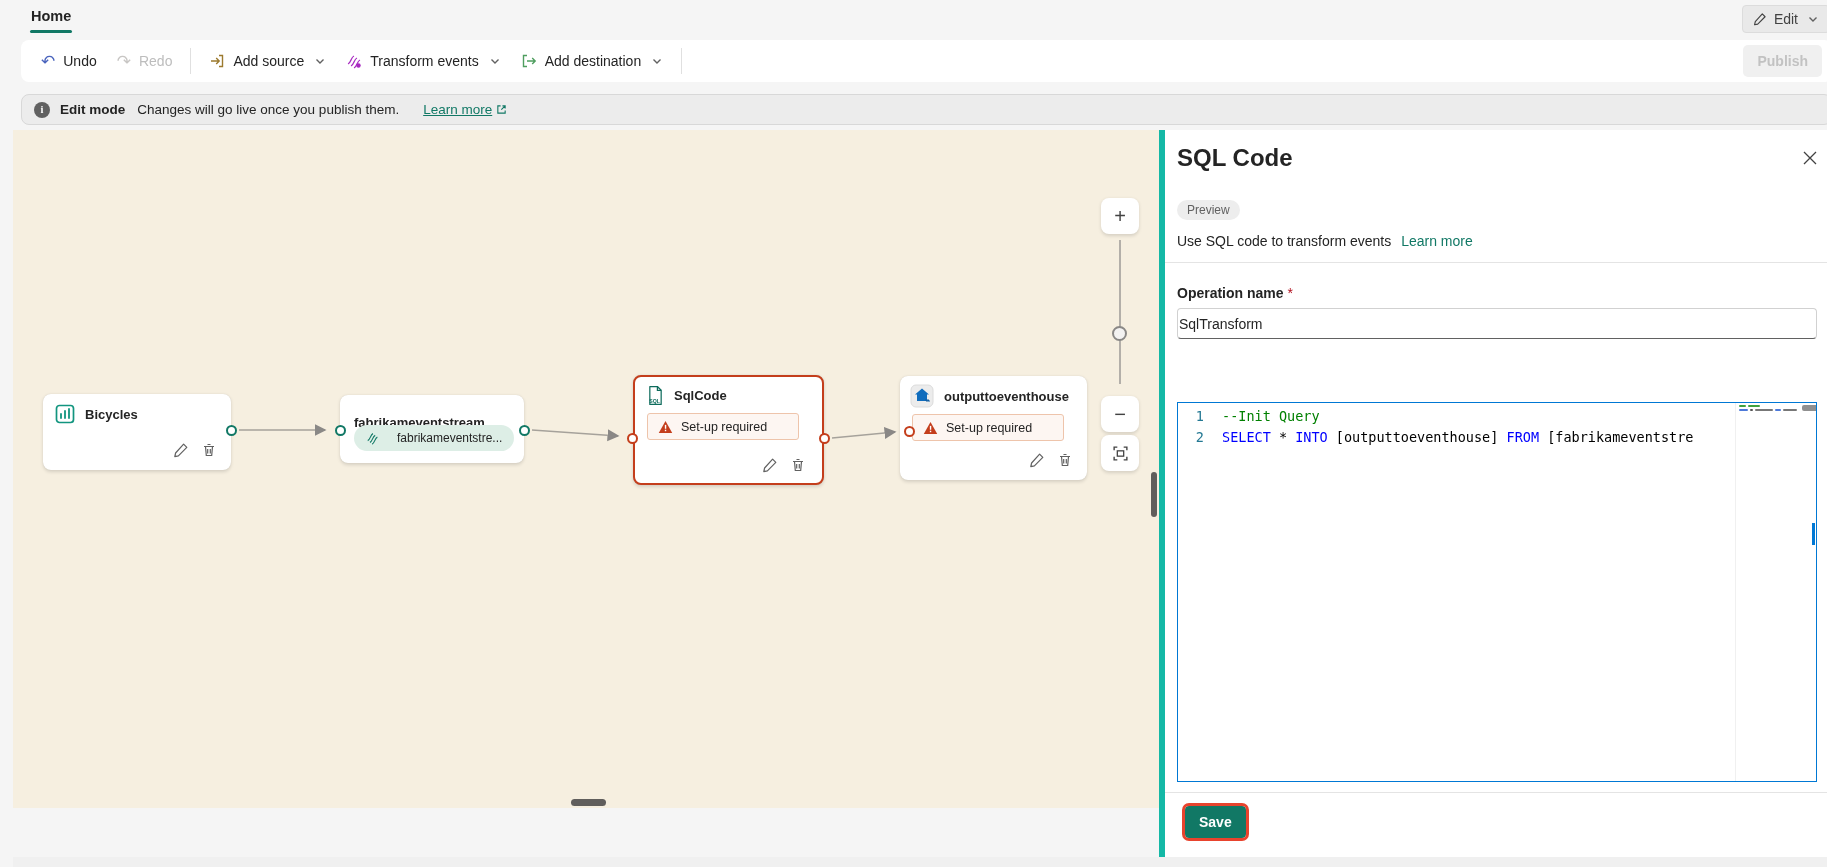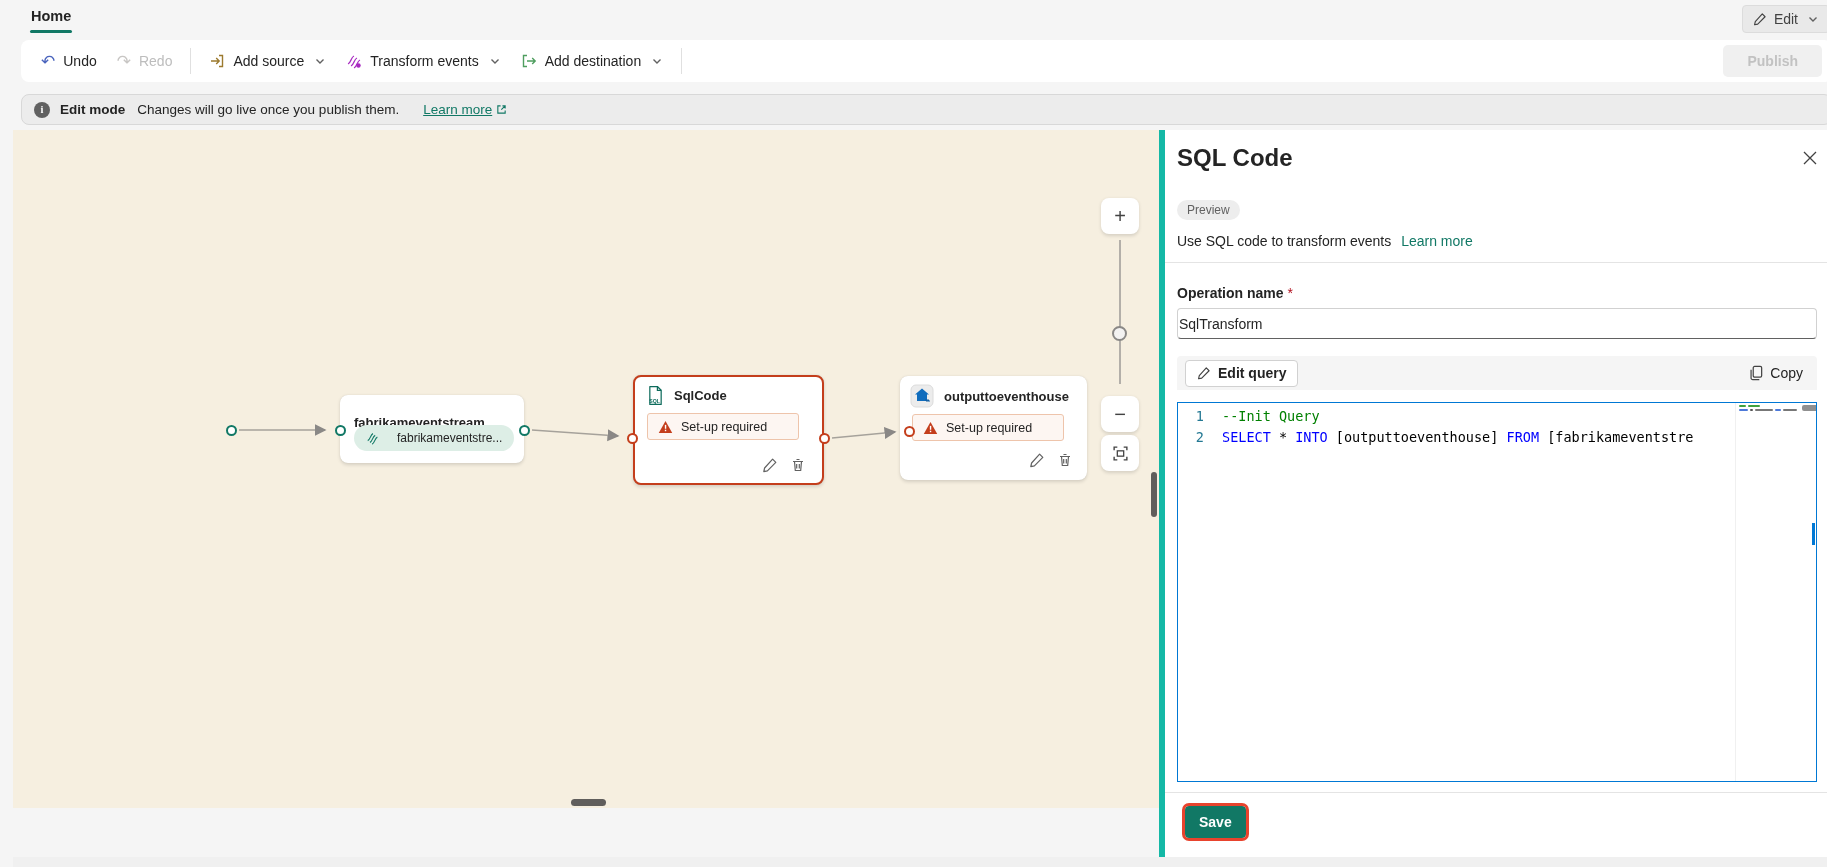--- a/index.html
+++ b/index.html
@@ -22,21 +22,21 @@
   
   .toolbar { position:absolute; left:8px; top:40px; width:1811px; height:42px; background:#ffffff; border-radius:8px;
     display:flex; align-items:center; padding:0 10px; }
   .tb-btn { display:flex; align-items:center; gap:8px; height:32px; padding:0 10px; border-radius:4px; color:#242424; cursor:pointer; background:transparent; border:none; font-size:14px; }
   .tb-btn.disabled { color:#bdbdbd; cursor:default; }
   .tb-divider { width:1px; height:26px; background:#e0e0e0; margin:0 8px; }
   .glyph-icon { font-size:17px; line-height:1; }
   .undo-glyph { color:#4a64bd; }
   .redo-glyph { color:#c8c6c4; }
   .chev { margin-left:2px; display:flex; }
-  .publish-btn { position:absolute; right:10px; top:5px; height:32px; padding:0 24px; background:#f0f0f0; color:#c2c2c2;
+  .publish-btn { position:absolute; right:10px; top:5px; height:32px; padding:0 14px; background:#f0f0f0; color:#c2c2c2;
     border:none; border-radius:5px; font-weight:700; font-size:14px; cursor:default; }
 
   
   .banner { position:absolute; left:8px; top:94px; width:1811px; height:31px; background:#ececec; border:1px solid #d8d8d8;
     border-radius:8px; display:flex; align-items:center; gap:10px; padding:0 12px; font-size:13.5px; }
   .info-ic { width:16px; height:16px; border-radius:50%; background:#616161; color:#fff; font-size:10.5px; font-weight:700;
     font-family:"Liberation Serif", serif; display:flex; align-items:center; justify-content:center; }
   .banner b { font-weight:700; margin-right:2px; }
   .banner-link { color:#117865; text-decoration:underline; margin-left:14px; display:flex; align-items:center; gap:4px; cursor:pointer; }
 
@@ -207,20 +207,37 @@
       <defs>
         <marker id="arrow" markerWidth="9" markerHeight="9" refX="7" refY="4" orient="auto">
           <path d="M0,0 L8,4 L0,8 z" fill="#8a8886"></path>
         </marker>
       </defs>
       <line x1="226" y1="300" x2="312" y2="300" stroke="#a6a29b" stroke-width="1.5" marker-end="url(#arrow)"></line>
       <line x1="519" y1="300" x2="605" y2="306" stroke="#a6a29b" stroke-width="1.5" marker-end="url(#arrow)"></line>
       <line x1="819" y1="308" x2="882" y2="302" stroke="#a6a29b" stroke-width="1.5" marker-end="url(#arrow)"></line>
     </svg>
 
+    <div class="node" style="left:30px; top:264px; width:188px; height:76px;">
+      <div class="title-row">
+        <svg width="20" height="20" viewBox="0 0 20 20">
+          <rect x="1.5" y="1.5" width="17" height="17" rx="3" fill="none" stroke="#12957f" stroke-width="1.7"></rect>
+          <path d="M6 14V10M10 14V7M14 14V5" stroke="#12957f" stroke-width="1.8" stroke-linecap="round"></path>
+        </svg>
+        <span class="title">Bicycles</span>
+      </div>
+      <div class="node-actions" style="right:14px; top:48px;">
+        <svg width="16" height="16" viewBox="0 0 16 16">
+            <path d="M10.6 2.2l3.2 3.2L5.4 13.8 1.8 14.6 2.6 11 10.6 2.2z" fill="none" stroke="#616161" stroke-width="1.2" stroke-linejoin="round"></path>
+          </svg>
+        <svg width="16" height="16" viewBox="0 0 16 16">
+            <path d="M3 4.5h10M6.5 2.5h3M4.5 4.5l.8 9h5.4l.8-9M6.7 7v4.5M9.3 7v4.5" fill="none" stroke="#616161" stroke-width="1.2"></path>
+          </svg>
+      </div>
+    </div>
     <div class="port" style="left:213px; top:295px;"></div>
 
     <div class="node" style="left:327px; top:265px; width:184px; height:68px;">
       <div class="title-row" style="top:20px; left:14px;">
         <span class="title">fabrikameventstream</span>
       </div>
       <div class="stream-pill" style="top:30px;">
         <svg width="14" height="14" viewBox="0 0 16 16">
           <path d="M2 11c3-1 3-7 6-8M4.5 13c3-1 3-7 6-8M7 15c3-1 3-7 6-8" fill="none" stroke="#117865" stroke-width="1.3"></path>
         </svg>
@@ -319,35 +336,20 @@
       <span>Use SQL code to transform events</span>
       <a>Learn more</a>
     </div>
     <div class="panel-divider"></div>
 
     <div class="field-label">
       <span>Operation name</span><span class="req">*</span>
     </div>
     <input class="op-input" value="SqlTransform" style="">
 
-    <div class="query-toolbar">
-      <button class="editquery-btn">
-        <svg width="14" height="14" viewBox="0 0 16 16">
-            <path d="M10.6 2.2l3.2 3.2L5.4 13.8 1.8 14.6 2.6 11 10.6 2.2z" fill="none" stroke="#424242" stroke-width="1.3" stroke-linejoin="round"></path>
-          </svg>
-        <span>Edit query</span>
-      </button>
-      <button class="copy-btn">
-        <svg width="15" height="16" viewBox="0 0 16 17">
-          <rect x="4.5" y="1.5" width="9" height="11.5" rx="1.5" fill="none" stroke="#424242" stroke-width="1.3"></rect>
-          <path d="M11 15.5H4A1.8 1.8 0 0 1 2.2 13.7V5" fill="none" stroke="#424242" stroke-width="1.3"></path>
-        </svg>
-        <span>Copy</span>
-      </button>
-    </div>
 
     <div class="editor">
       <div class="code-line">
         <span class="ln">1</span>
         <span class="code"><span class="tok-comment">--Init Query</span></span>
       </div>
       <div class="code-line">
         <span class="ln">2</span>
         <span class="code"><span class="tok-kw">SELECT</span><span class="tok-plain"> * </span><span class="tok-kw">INTO</span><span class="tok-plain"> [outputtoeventhouse] </span><span class="tok-kw">FROM</span><span class="tok-plain"> [fabrikameventstre</span></span>
       </div>

